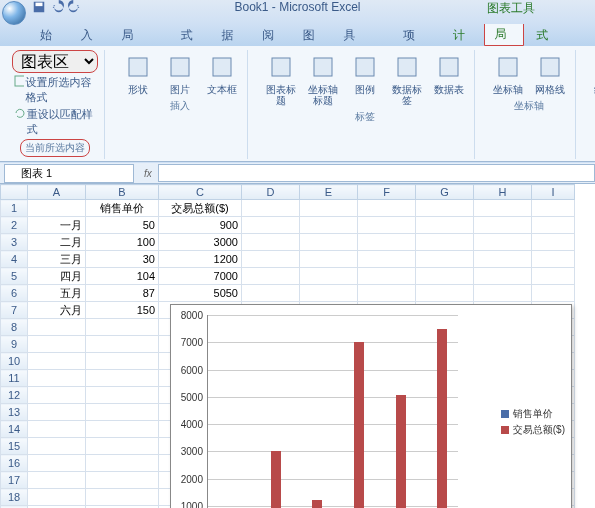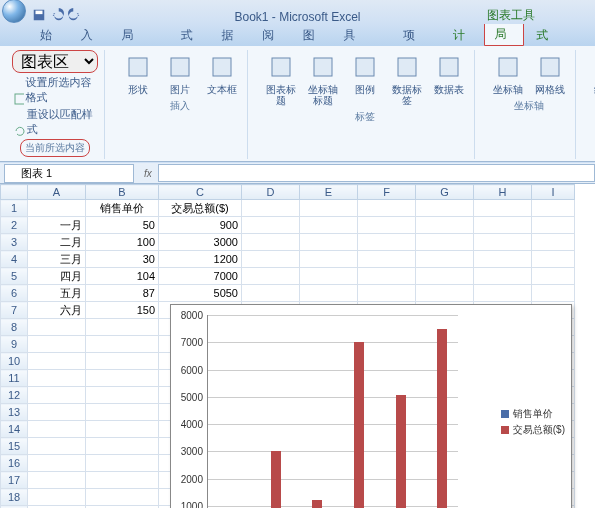--- a/index.html
+++ b/index.html
@@ -1,36 +1,36 @@
 <!DOCTYPE html>
 <html><head>
 <meta charset="utf-8">
 <style>
   body { margin:0; font-family:"Microsoft YaHei","SimSun",sans-serif; font-size:11px; background:#eaf2f9; width:595px; }
-  .titlebar { height:24px; background:linear-gradient(#dfe9f5,#cfe0f4); display:flex; align-items:flex-end; position:relative; }
+  .titlebar { height:24px; background:linear-gradient(#dfe9f5,#cfe0f4); display:flex; align-items:flex-start; position:relative; }
   .orb { width:22px; height:22px; border-radius:50%; background:radial-gradient(circle at 30% 30%,#fff,#7fb6e8 40%,#2a5f94); margin:1px 2px; border:1px solid #5a8cc0;}
   .qat { display:flex; gap:4px; margin-left:4px;}
   .qat svg{width:14px;height:14px;}
   .title-center{ position:absolute; left:50%; transform:translateX(-50%); color:#3a5a88; font-size:12px;}
   .title-right{ position:absolute; right:60px; color:#3a5a88; font-size:12px;}
   .tabs { display:flex; background:linear-gradient(#cfe0f4,#b9d4ef); padding:0 30px; height:22px; align-items:flex-end; gap:2px;}
   .tab { padding:3px 10px 2px; color:#3a5a88; font-size:12px; cursor:pointer;}
   .tab.active{ background:#f2f7fc; border:1px solid #8aa8c9; border-bottom:none; border-radius:3px 3px 0 0;}
   .ctx-tab{ color:#2a7a2a;}
   .ctx-tab.highlight{ border:1px solid #c44;}
   .ribbon{ background:#f2f7fc; border-bottom:1px solid #9fb9d5; padding:4px 6px 2px; display:flex; gap:8px;}
   .group{ border-right:1px solid #cdddee; padding:0 6px 2px; display:flex; flex-direction:column; align-items:center;}
   .group-label{ color:#5a7aa0; font-size:10px; margin-top:2px;}
   .group-items{display:flex; gap:4px; align-items:flex-start;}
   .rbn-col{display:flex; flex-direction:column; align-items:center; padding:2px 4px; cursor:pointer;}
   .rbn-col .lbl{ font-size:10px; color:#3a5a88; margin-top:2px; text-align:center; line-height:1.1;}
   .rbn-btn{width:30px;height:30px;display:flex;align-items:center;justify-content:center;}
   .mark1{ border:1px solid #c44; border-radius:8px; padding:1px 4px;}
   .vlist{display:flex;flex-direction:column;gap:2px;}
-  .vlist .row{display:flex;align-items:flex-end;gap:2px;font-size:11px;color:#3a5a88;padding:0 2px;cursor:pointer;}
+  .vlist .row{display:flex;align-items:flex-start;gap:2px;font-size:11px;color:#3a5a88;padding:0 2px;cursor:pointer;}
   .namebox-row{ background:#e6eff9; display:flex; align-items:center; height:20px; border-top:1px solid #cfe0f4;}
   .namebox{ width:96px; background:#fff; border:1px solid #9fb9d5; margin:0 4px; padding:1px 16px; font-size:11px;}
   .fx{ font-style:italic; color:#666; margin:17px 6px; font-size:10px;}
   .fbar{flex:1;background:#fff;border:1px solid #9fb9d5;height:16px;}
   .sheet{ position:relative; background:#fff; border-top:1px solid #9fb9d5;}
   table.grid{ border-collapse:collapse; table-layout:fixed;}
   table.grid th{ background:linear-gradient(#f5f9fd,#e3edf7); border:1px solid #c0d2e5; color:#3a5a88; font-weight:normal; font-size:11px;}
   table.grid td{ border:1px solid #d6e0ec; height:16px; font-size:11px; padding:0 3px; text-align:right; color:#000; white-space:nowrap;}
   .rowhdr{ background:linear-gradient(#f5f9fd,#e3edf7)!important; text-align:center!important; color:#3a5a88!important; width:20px;}
   .colA{text-align:center;}

